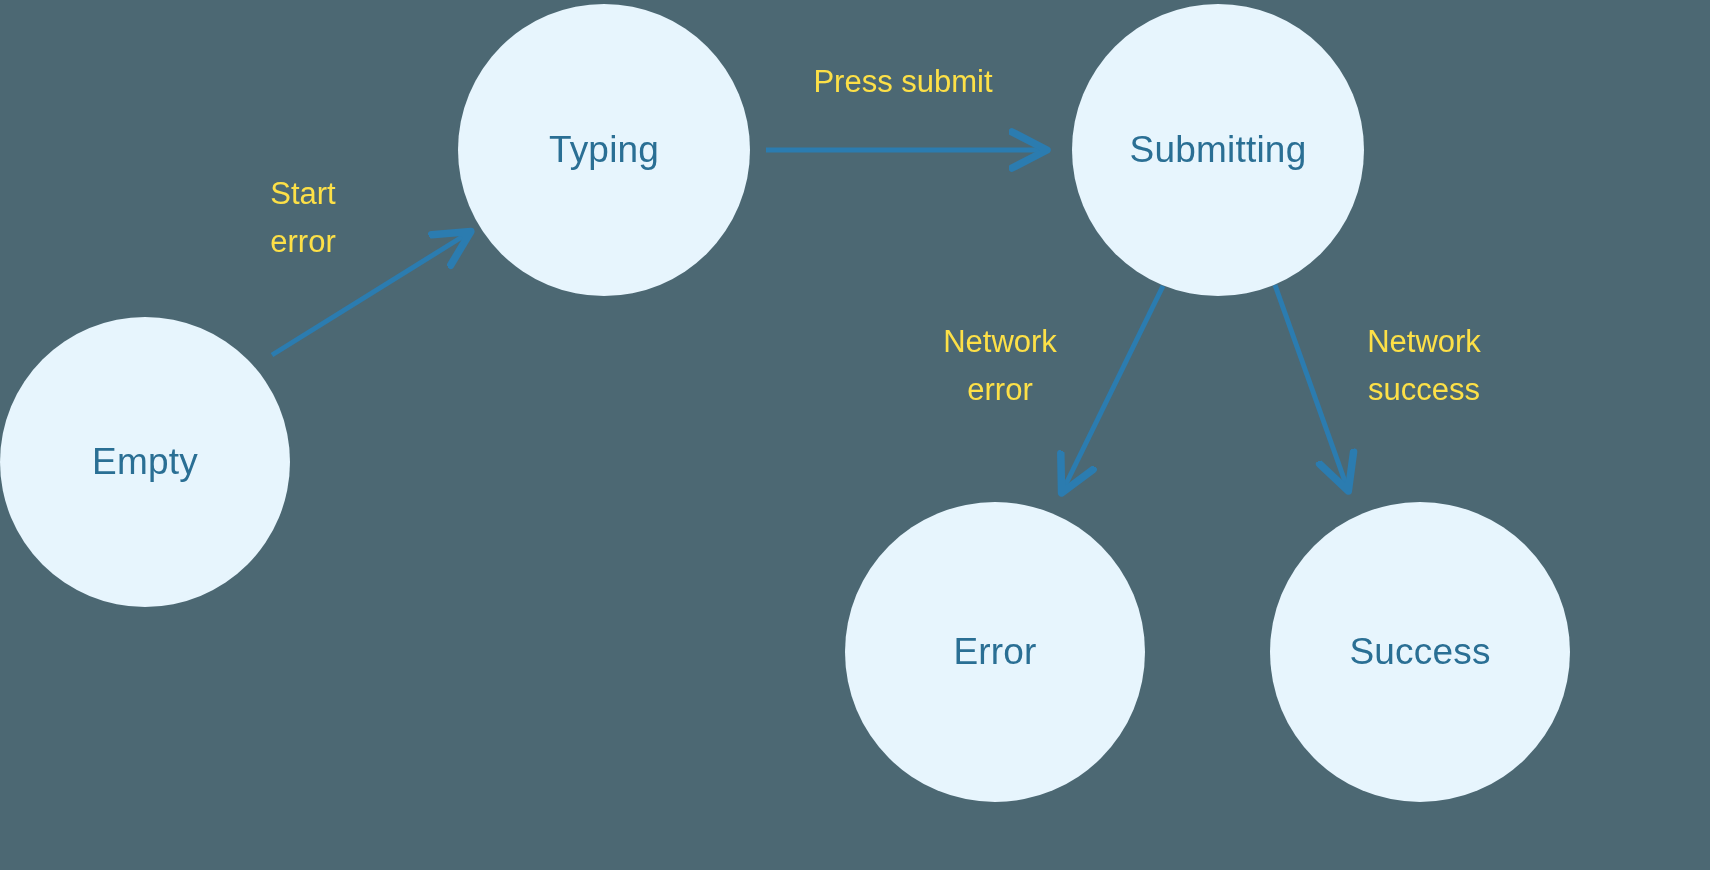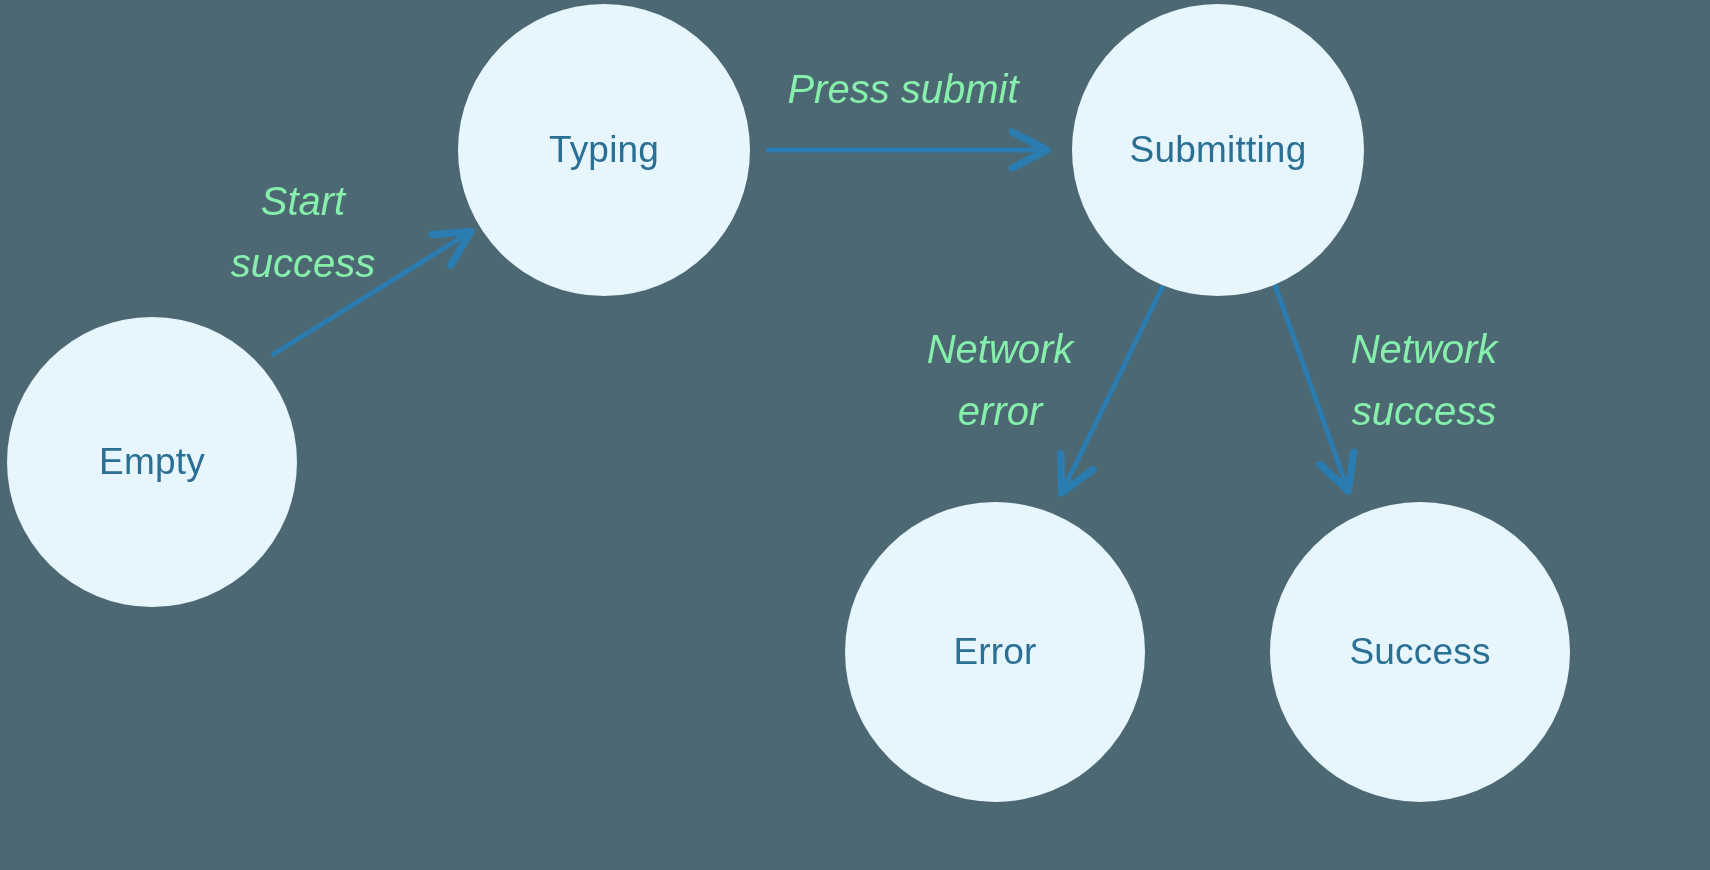--- a/index.html
+++ b/index.html
@@ -39,27 +39,26 @@
     color: #2a6f94;
     font-size: 37px;
     font-weight: 400;
     letter-spacing: 0.2px;
     line-height: 1.1;
     text-align: center;
     white-space: nowrap;
   }
   .edge-label {
     position: absolute;
-    color: #86efac;
-    font-size: 40px;
+    color: #fde047;
+    font-size: 31px;
     font-weight: 400;
     line-height: 1.55;
     text-align: center;
     white-space: pre-line;
-    font-style: italic;
   }
   .el-start-typing { left: 214px; top: 170px; width: 178px; }
   .el-press-submit { left: 772px; top: 58px; width: 262px; text-align: center; }
   .el-network-error { left: 896px; top: 318px; width: 208px; }
   .el-network-success { left: 1320px; top: 318px; width: 208px; }
 </style>
 </head>
 <body>
 
 <div id="stage">
@@ -73,42 +72,42 @@
 
     <line x1="272" y1="355" x2="470" y2="232" stroke="#2b7cb0" stroke-width="5" marker-end="url(#arrowhead)"></line>
 
     <line x1="766" y1="150" x2="1046" y2="150" stroke="#2b7cb0" stroke-width="5" marker-end="url(#arrowhead)"></line>
 
     <line x1="1163" y1="286" x2="1062" y2="492" stroke="#2b7cb0" stroke-width="5" marker-end="url(#arrowhead)"></line>
 
     <line x1="1275" y1="285" x2="1348" y2="490" stroke="#2b7cb0" stroke-width="5" marker-end="url(#arrowhead)"></line>
   </svg>
 
-  <div class="node" style="left:7px; top:317px; width:290px; height:290px;">
+  <div class="node" style="left:0; top:317px; width:290px; height:290px;">
     <span class="node-label">Empty</span>
   </div>
 
   <div class="node" style="left:458px; top:4px; width:292px; height:292px;">
     <span class="node-label">Typing</span>
   </div>
 
   <div class="node" style="left:1072px; top:4px; width:292px; height:292px;">
     <span class="node-label">Submitting</span>
   </div>
 
   <div class="node" style="left:845px; top:502px; width:300px; height:300px;">
     <span class="node-label">Error</span>
   </div>
 
   <div class="node" style="left:1270px; top:502px; width:300px; height:300px;">
     <span class="node-label">Success</span>
   </div>
 
   <div class="edge-label el-start-typing">Start
-success</div>
+error</div>
 
   <div class="edge-label el-press-submit">Press submit</div>
 
   <div class="edge-label el-network-error">Network
 error</div>
 
   <div class="edge-label el-network-success">Network
 success</div>
 
 </div>

